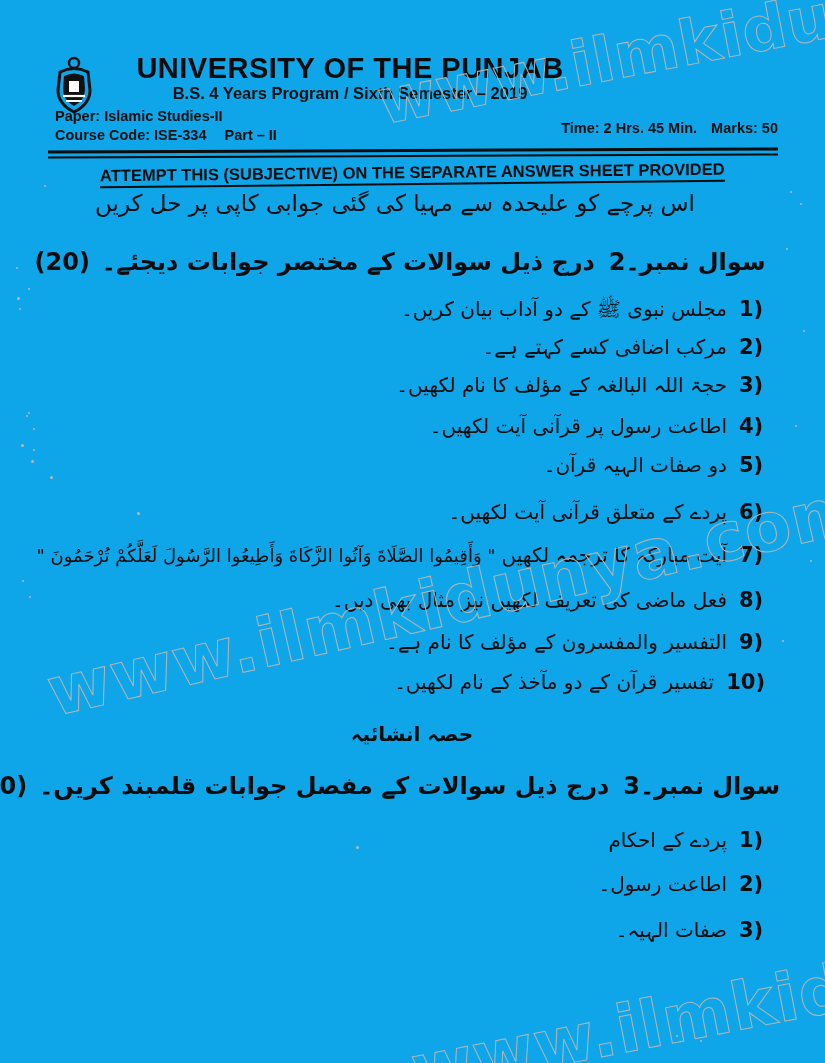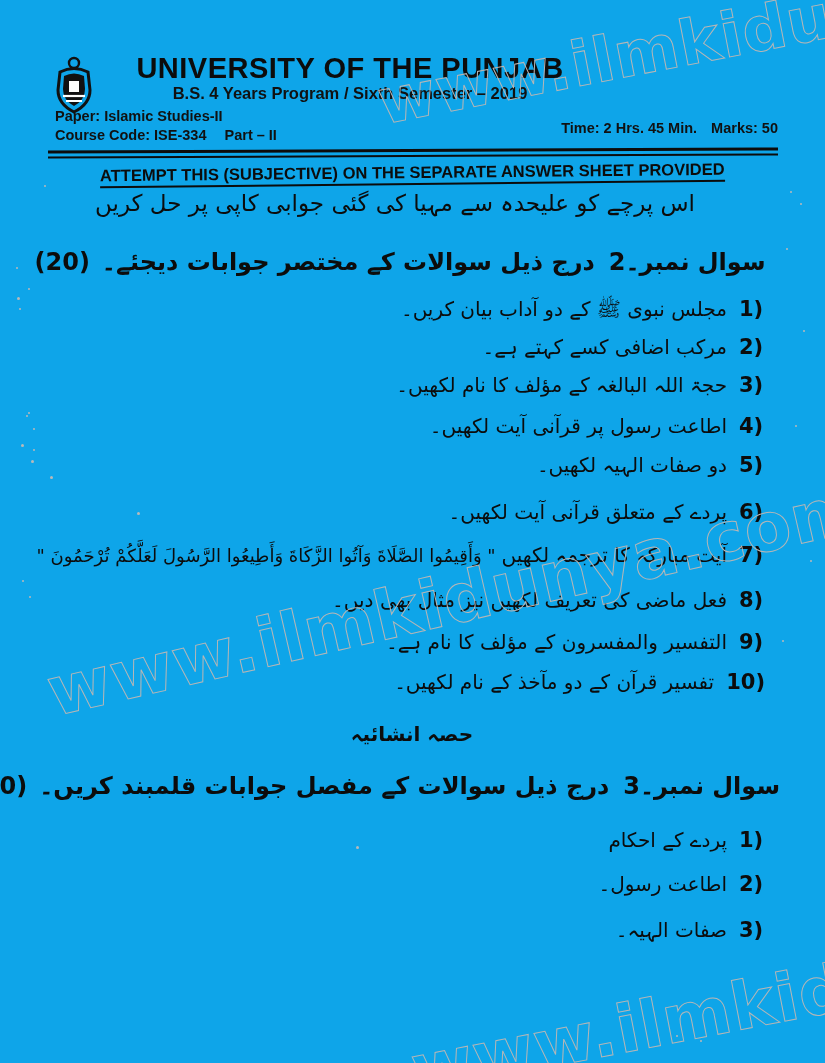--- a/index.html
+++ b/index.html
@@ -336,21 +336,21 @@
   <div id="q2-i3" class="item-row">
     <span class="num">3)</span>
     <span class="txt">حجۃ اللہ البالغہ کے مؤلف کا نام لکھیں۔</span>
   </div>
   <div id="q2-i4" class="item-row">
     <span class="num">4)</span>
     <span class="txt">اطاعت رسول پر قرآنی آیت لکھیں۔</span>
   </div>
   <div id="q2-i5" class="item-row">
     <span class="num">5)</span>
-    <span class="txt">دو صفات الہیہ لکھیں۔</span>
+    <span class="txt">دو صفات الہیہ قرآن۔</span>
   </div>
   <div id="q2-i6" class="item-row">
     <span class="num">6)</span>
     <span class="txt">پردے کے متعلق قرآنی آیت لکھیں۔</span>
   </div>
   <div id="q2-i7" class="item-row">
     <span class="num">7)</span>
     <span class="txt">آیت مبارکہ کا ترجمہ لکھیں</span>
     <span class="ar">" وَأَقِيمُوا الصَّلَاةَ وَآتُوا الزَّكَاةَ وَأَطِيعُوا الرَّسُولَ لَعَلَّكُمْ تُرْحَمُونَ "</span>
   </div>

